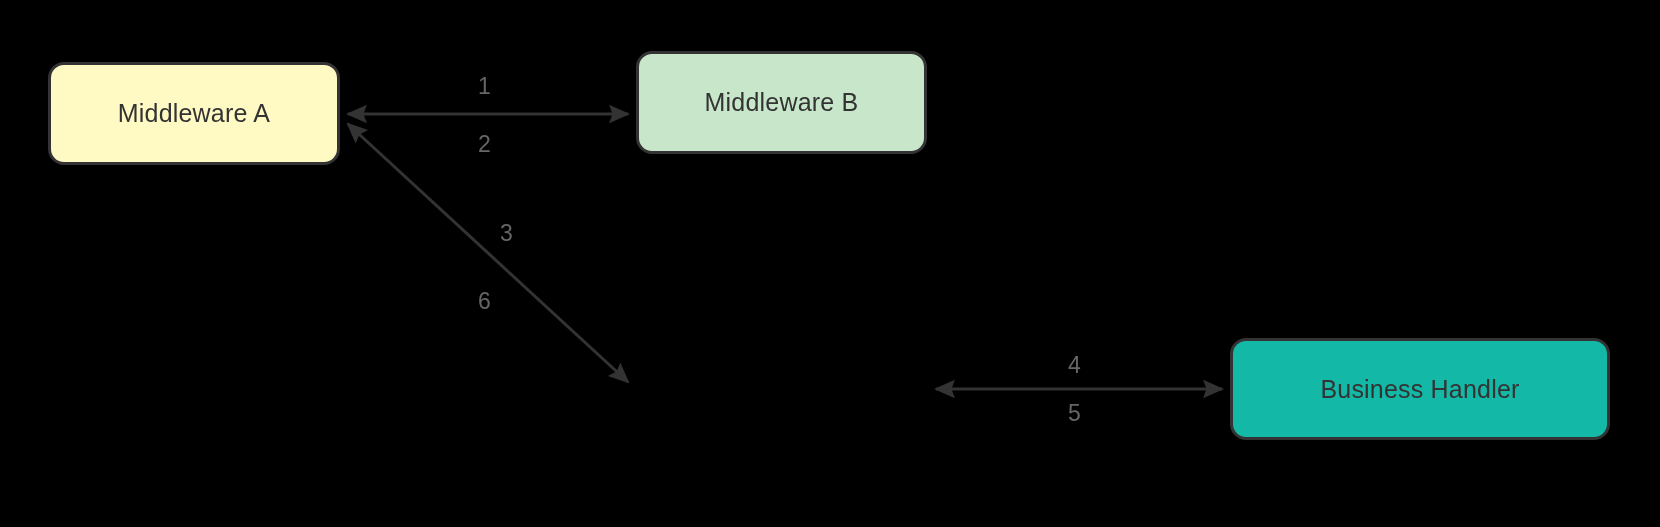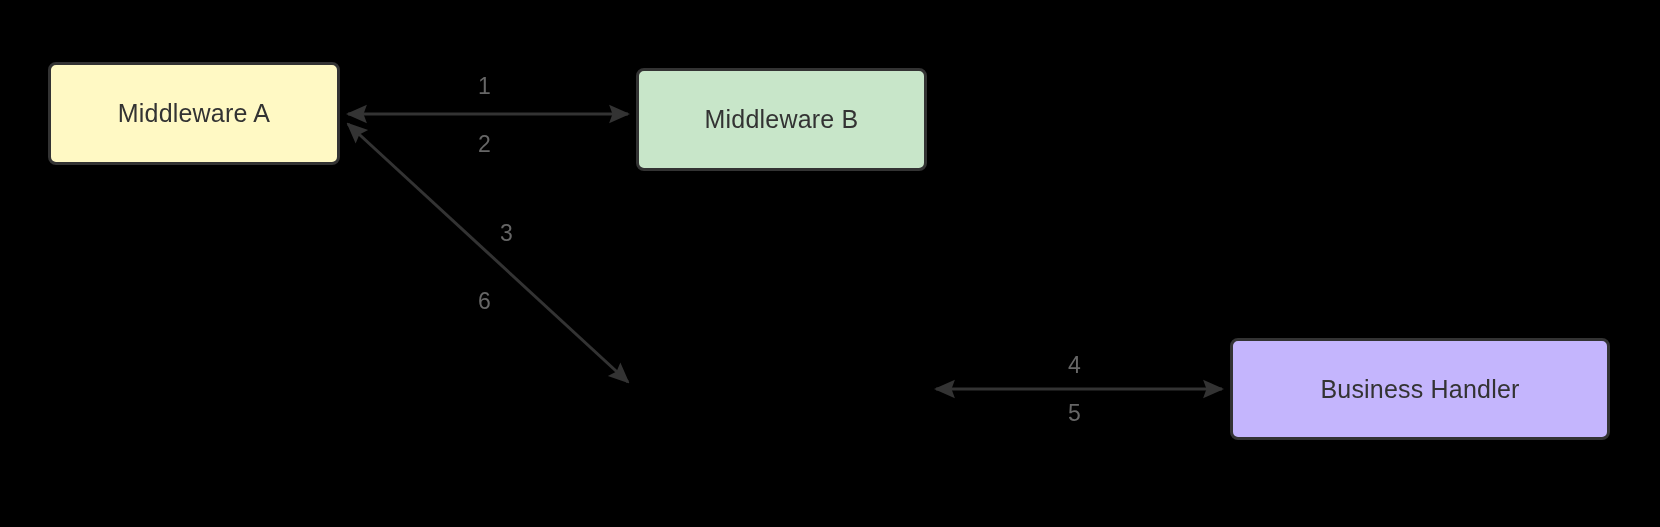--- a/index.html
+++ b/index.html
@@ -24,21 +24,21 @@
     position: absolute;
     left: 0;
     top: 0;
     width: 1660px;
     height: 527px;
   }
   .node {
     position: absolute;
     box-sizing: border-box;
     border: 3px solid #333333;
-    border-radius: 8px;
+    border-radius: 16px;
     display: flex;
     align-items: center;
     justify-content: center;
     z-index: 5;
   }
   .node-label {
     font-family: "Liberation Sans", sans-serif;
     font-size: 25px;
     color: #333333;
     letter-spacing: 0.2px;
@@ -48,23 +48,23 @@
   .edge-label {
     position: absolute;
     font-family: "Liberation Sans", sans-serif;
     font-size: 23px;
     color: #666666;
     line-height: 1;
     white-space: nowrap;
     z-index: 6;
   }
   #node-middleware-a { left: 48px;   top: 62px;  width: 292px; height: 103px; background: #FFF9C4; }
-  #node-middleware-b { left: 636px;  top: 68px;  width: 291px; height: 103px; background: #C8E6C9; }
+  #node-middleware-b { left: 636px;  top: 51px;  width: 291px; height: 103px; background: #C8E6C9; }
   #node-middleware-c { left: 636px;  top: 338px; width: 291px; height: 102px; background: #B3EBF2; }
-  #node-business-handler { left: 1230px; top: 338px; width: 380px; height: 102px; background: #c4b5fd; }
+  #node-business-handler { left: 1230px; top: 338px; width: 380px; height: 102px; background: #14b8a6; }
 
   #label-1 { left: 478px;  top: 75px;  }
   #label-2 { left: 478px;  top: 133px; }
   #label-3 { left: 500px;  top: 222px; }
   #label-6 { left: 478px;  top: 290px; }
   #label-4 { left: 1068px; top: 354px; }
   #label-5 { left: 1068px; top: 402px; }
 </style>
 </head>
 <body>

